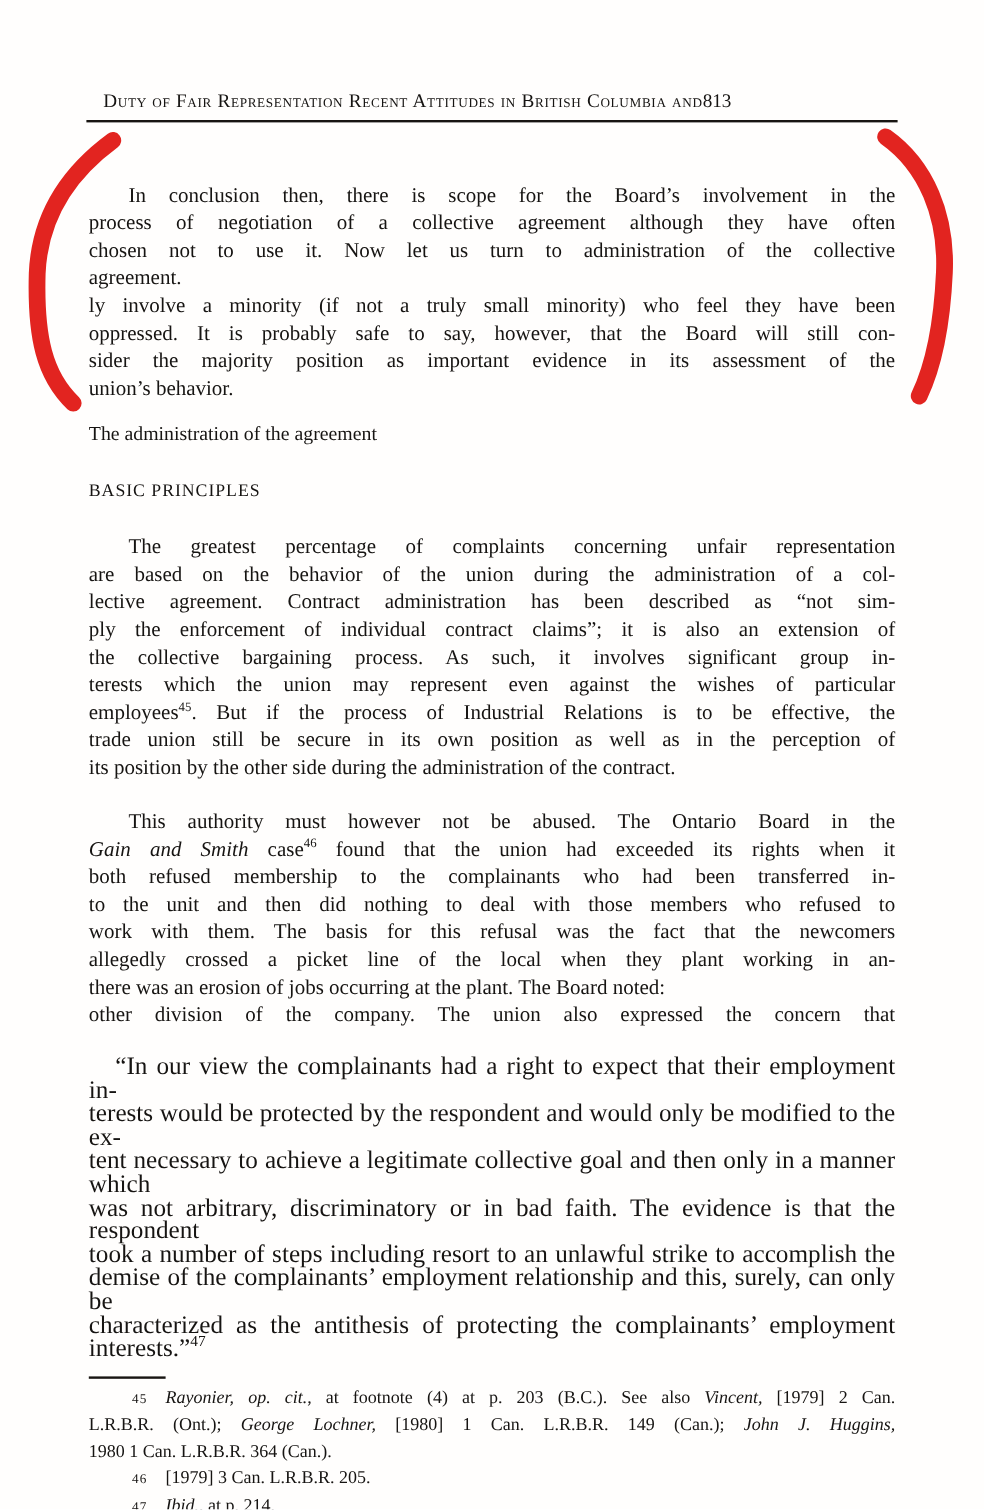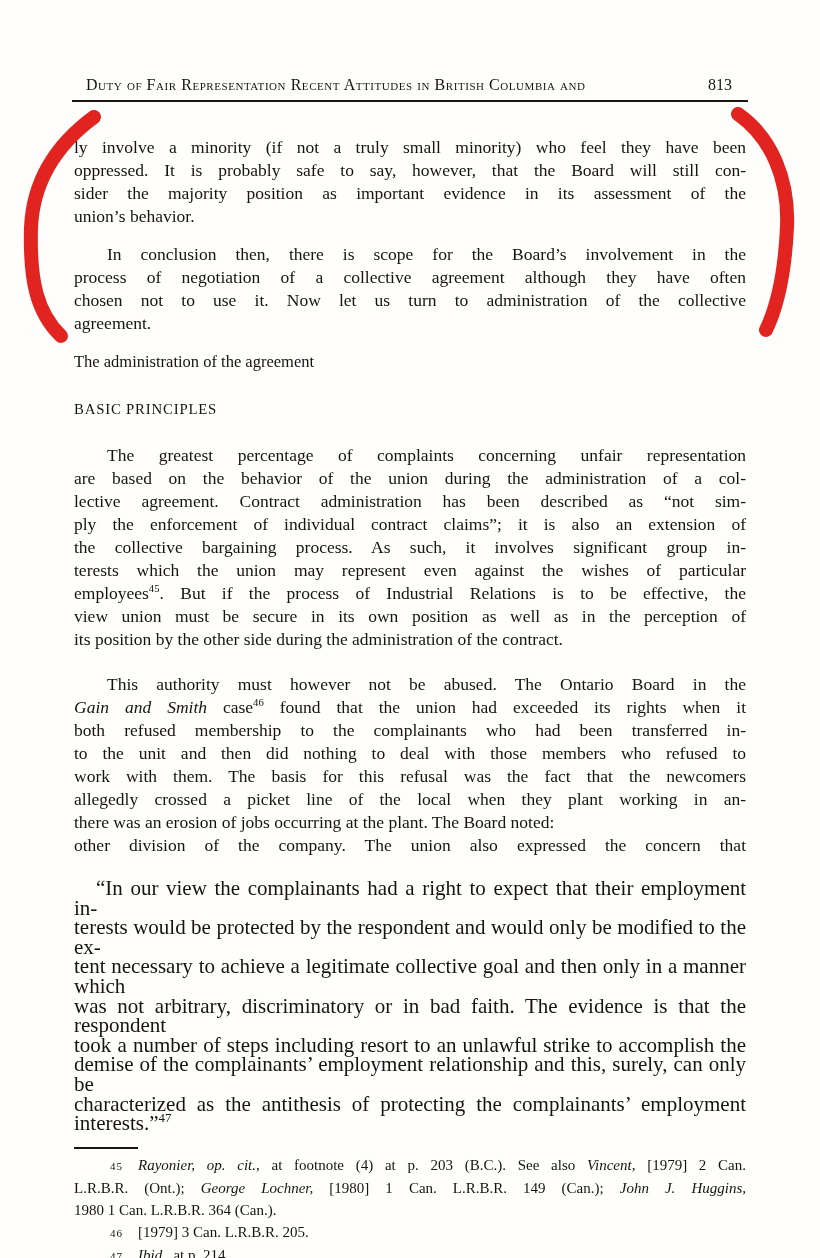--- a/index.html
+++ b/index.html
@@ -7,21 +7,21 @@
     position:relative;
     width:820px;height:1258px;
     background:#fffefd;
     color:#161412;
     font-family:"Liberation Serif", serif;
     overflow:hidden;
   }
   
   .header{
     position:absolute;top:76px;left:86px;right:88px;
-    display:flex;justify-content:space-between;align-items:baseline;
+    display:flex;justify-content:flex-start;align-items:baseline;
   }
   .header-title{
     font-variant:small-caps;
     font-size:16px;
     letter-spacing:0.55px;
     white-space:nowrap;
   }
   .page-number{font-size:16px;}
   .rule{
     position:absolute;top:100px;left:72px;right:72px;
@@ -67,47 +67,47 @@
 <div class="page">
 
   <div class="header">
     <span class="header-title">Duty of Fair Representation Recent Attitudes in British Columbia and</span>
     <span class="page-number">813</span>
   </div>
   <div class="rule"></div>
 
   <div class="content">
 
+    <div class="para ind p-gap">
+        <div class="line">In conclusion then, there is scope for the Board’s involvement in the</div>
+        <div class="line">process of negotiation of a collective agreement although they have often</div>
+        <div class="line">chosen not to use it. Now let us turn to administration of the collective</div>
+        <div class="line last">agreement.</div>
+      </div>
+
     <div class="para">
         <div class="line">ly involve a minority (if not a truly small minority) who feel they have been</div>
         <div class="line">oppressed. It is probably safe to say, however, that the Board will still con-</div>
         <div class="line">sider the majority position as important evidence in its assessment of the</div>
         <div class="line last">union’s behavior.</div>
-      </div>
-
-    <div class="para ind p-gap">
-        <div class="line">In conclusion then, there is scope for the Board’s involvement in the</div>
-        <div class="line">process of negotiation of a collective agreement although they have often</div>
-        <div class="line">chosen not to use it. Now let us turn to administration of the collective</div>
-        <div class="line last">agreement.</div>
       </div>
 
     <div class="section-heading">The administration of the agreement</div>
 
     <div class="subsection-heading">BASIC PRINCIPLES</div>
 
     <div class="para ind first-body">
         <div class="line">The greatest percentage of complaints concerning unfair representation</div>
         <div class="line">are based on the behavior of the union during the administration of a col-</div>
         <div class="line">lective agreement. Contract administration has been described as “not sim-</div>
         <div class="line">ply the enforcement of individual contract claims”; it is also an extension of</div>
         <div class="line">the collective bargaining process. As such, it involves significant group in-</div>
         <div class="line">terests which the union may represent even against the wishes of particular</div>
         <div class="line">employees<sup>45</sup>. But if the process of Industrial Relations is to be effective, the</div>
-        <div class="line">view union must be secure in its own position as well as in the perception of</div>
+        <div class="line">trade union still be secure in its own position as well as in the perception of</div>
         <div class="line last">its position by the other side during the administration of the contract.</div>
       </div>
 
     <div class="para ind second-body">
         <div class="line">This authority must however not be abused. The Ontario Board in the</div>
         <div class="line"><i>Gain and Smith</i> case<sup>46</sup> found that the union had exceeded its rights when it</div>
         <div class="line">both refused membership to the complainants who had been transferred in-</div>
         <div class="line">to the unit and then did nothing to deal with those members who refused to</div>
         <div class="line">work with them. The basis for this refusal was the fact that the newcomers</div>
         <div class="line">allegedly crossed a picket line of the local when they plant working in an-</div>

